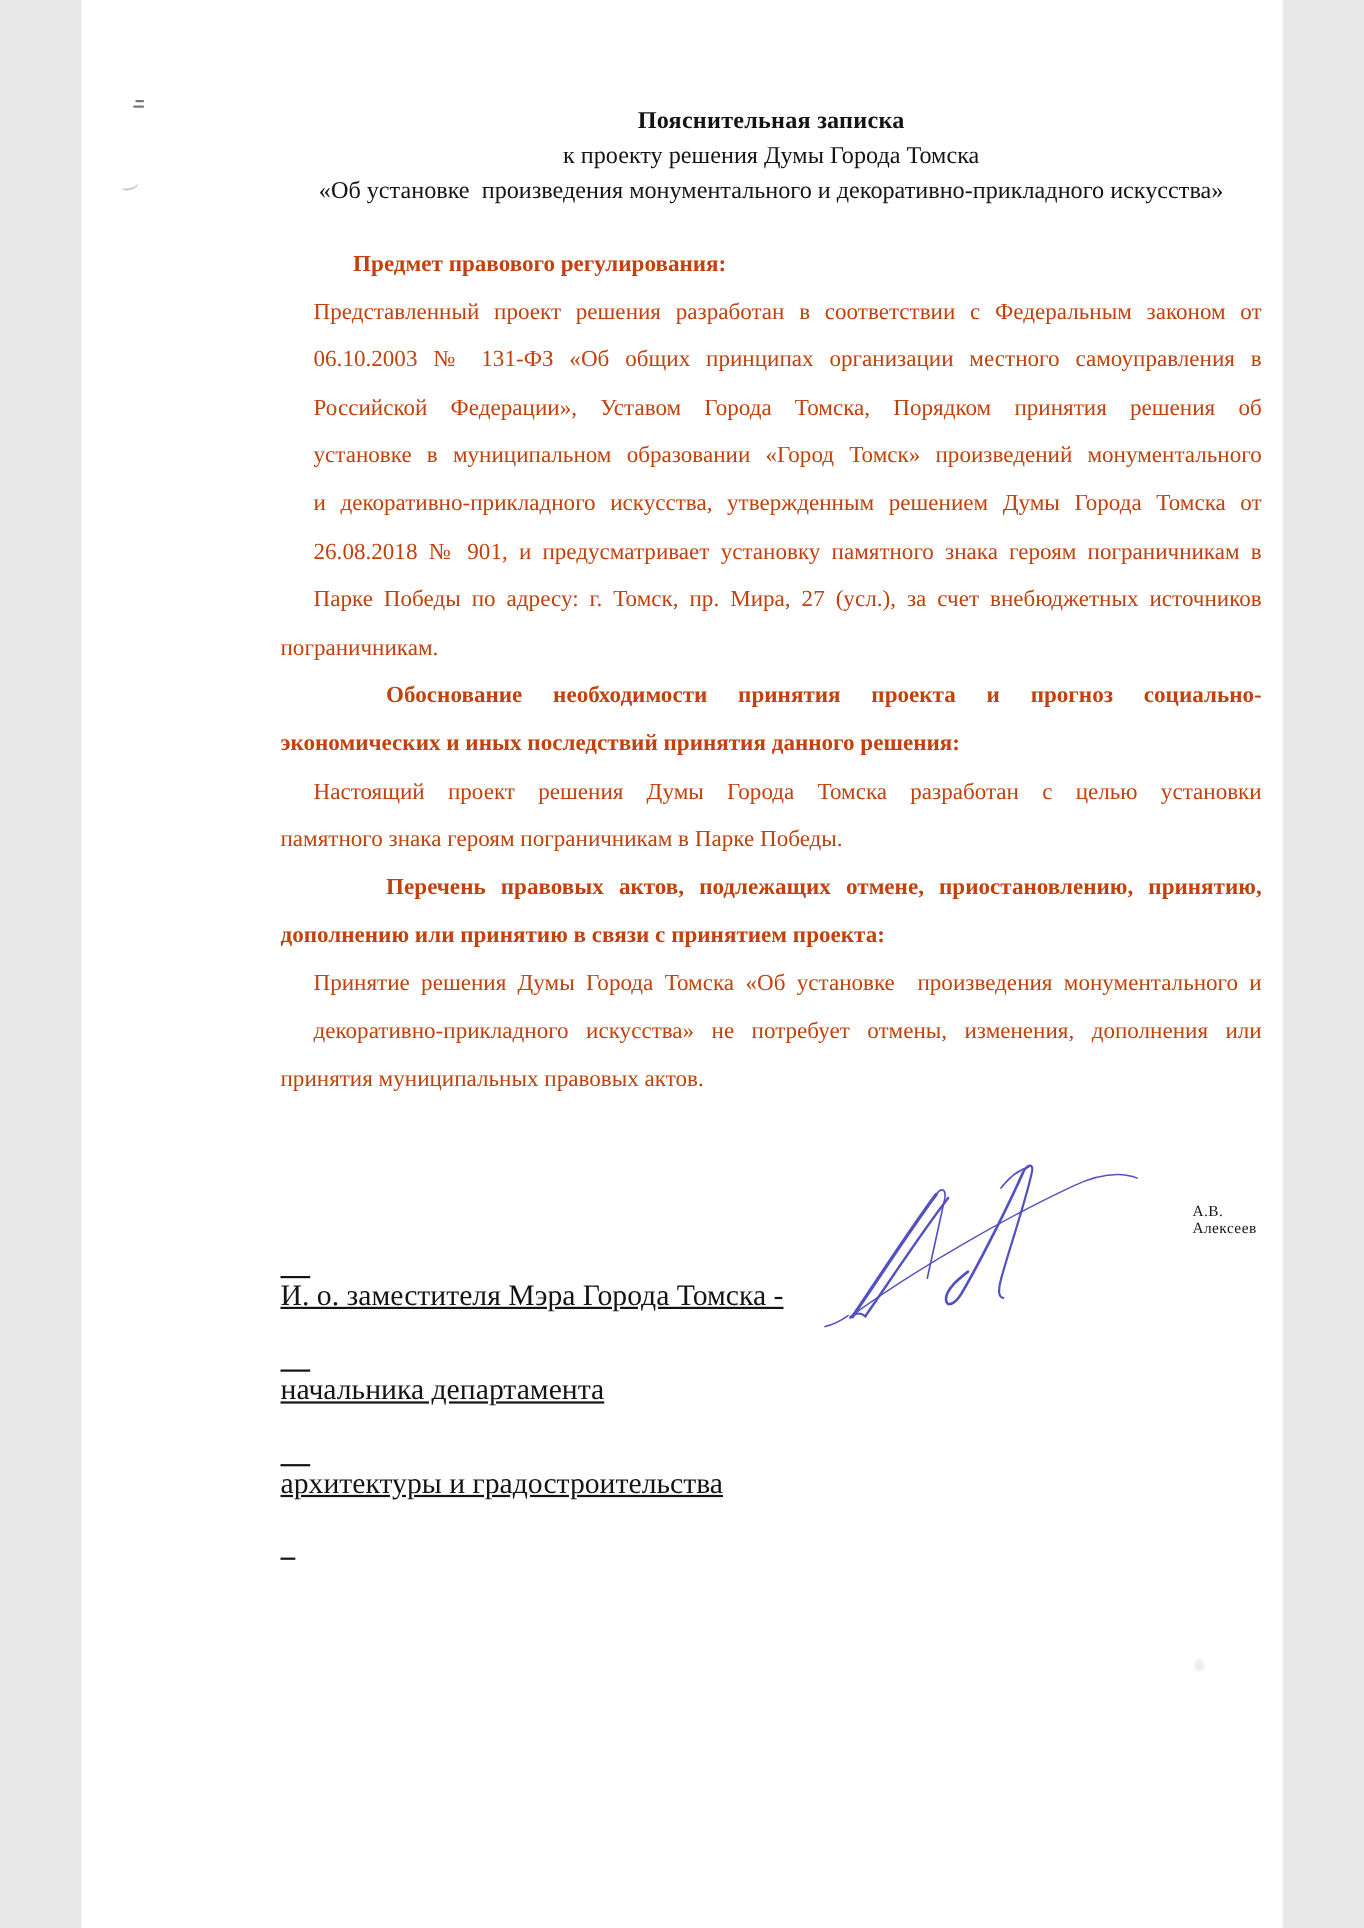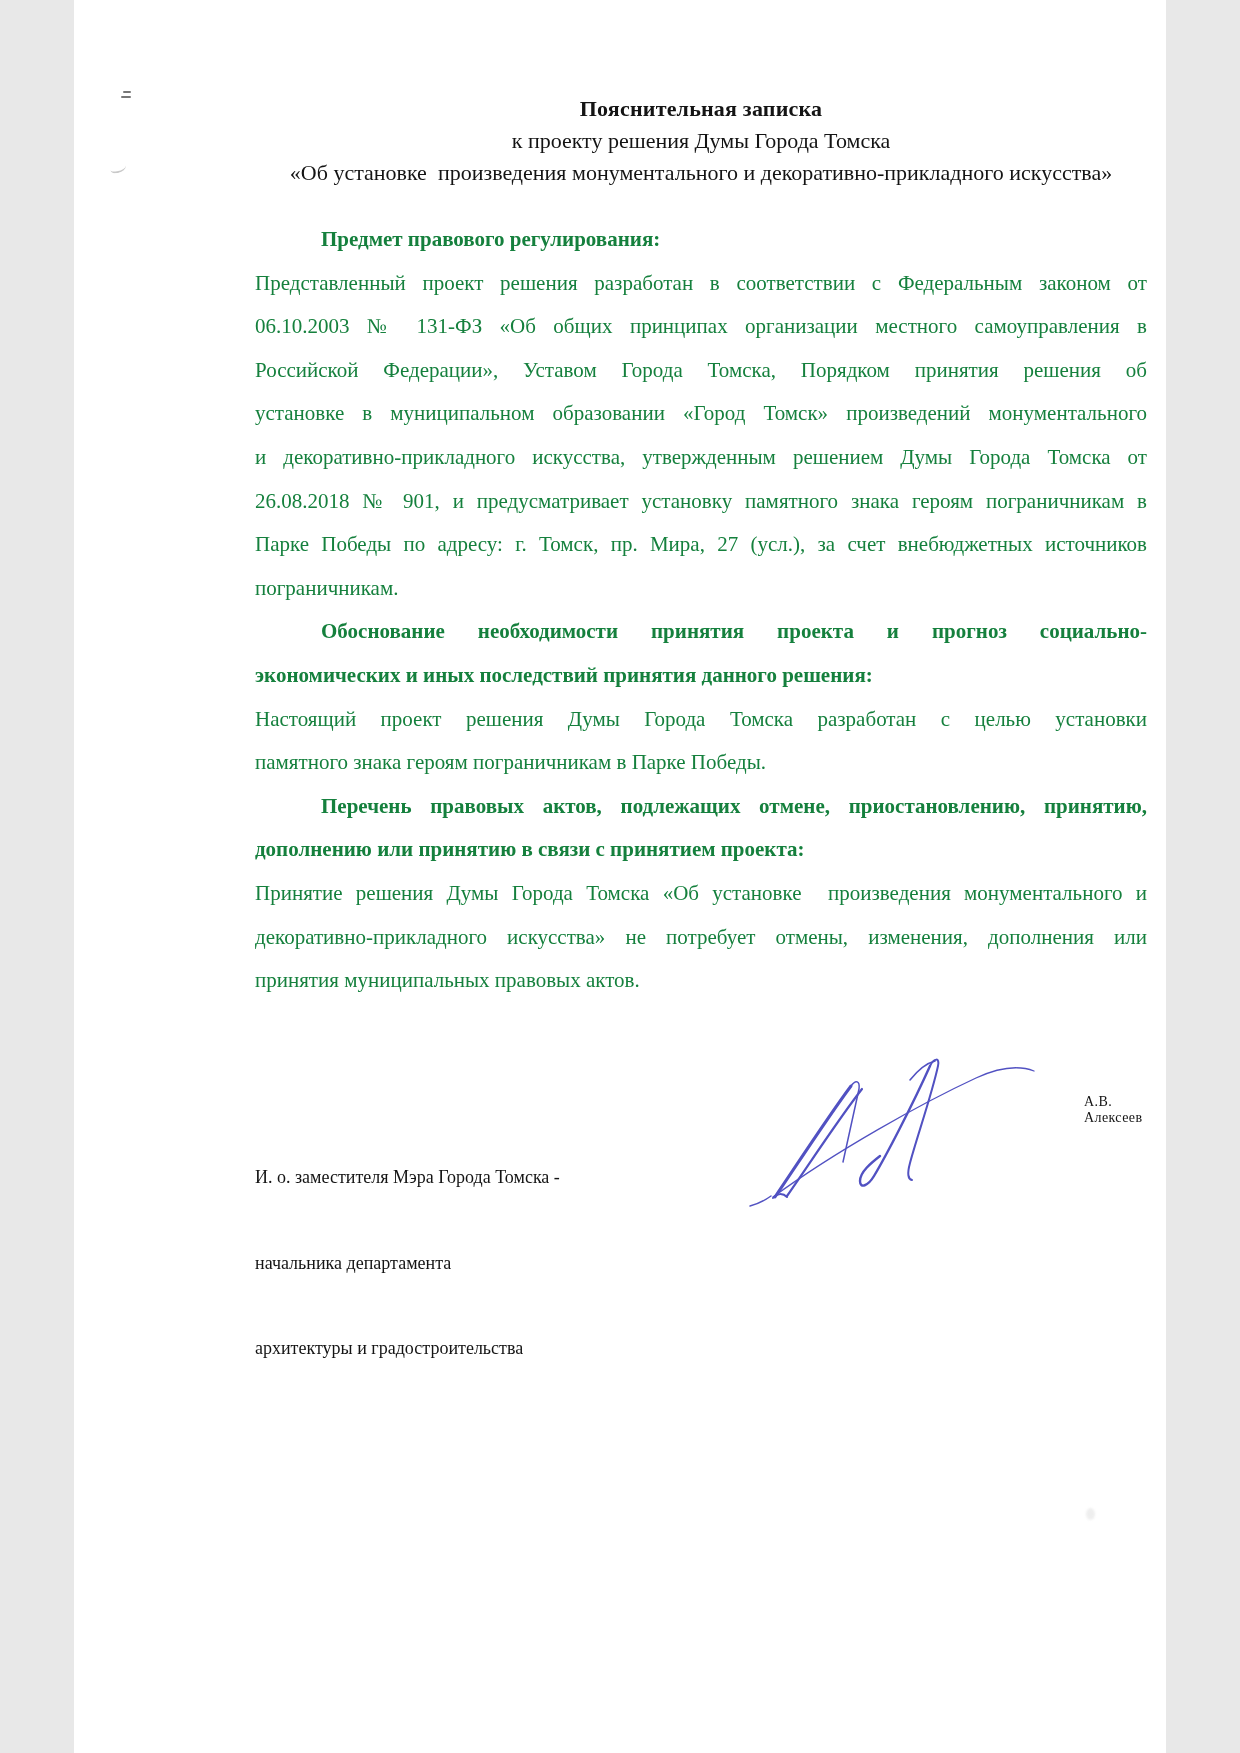--- a/index.html
+++ b/index.html
@@ -19,29 +19,29 @@
     font-size:22px;
     line-height:32px;
     white-space:pre-wrap;
   }
   .title-line.b{font-weight:bold;letter-spacing:.2px;}
   
   .body{margin-top:29px;font-size:21px;}
   .bl{
     line-height:43.6px;
     white-space:pre-wrap;
-    color:#15803d;
+    color:#c2410c;
   }
-  .bl.j{text-align:justify;text-align-last:justify;}
+  .bl.j{text-align:justify;text-align-last:justify;margin-left:30px;}
   .bl.b{font-weight:bold;}
   .bl.ind{text-indent:66px;}
   
   .sig-left{
     position:absolute;left:181px;top:1106px;
-    font-size:18px;line-height:28.5px;white-space:pre-wrap;
+    font-size:27px;line-height:28.5px;white-space:pre-wrap;text-decoration:underline;
   }
   .sig-name{
     position:absolute;left:1010px;top:1094px;
     font-size:14px;letter-spacing:.4px;
   }
   .sig-svg{position:absolute;left:660px;top:1033px;}
   
   .art{position:absolute;pointer-events:none;}
   .art-eq{left:47px;top:91px;width:12px;height:9px;opacity:.75;}
   .art-eq i{display:block;background:#4a4a4a;height:2px;border-radius:1px;}

